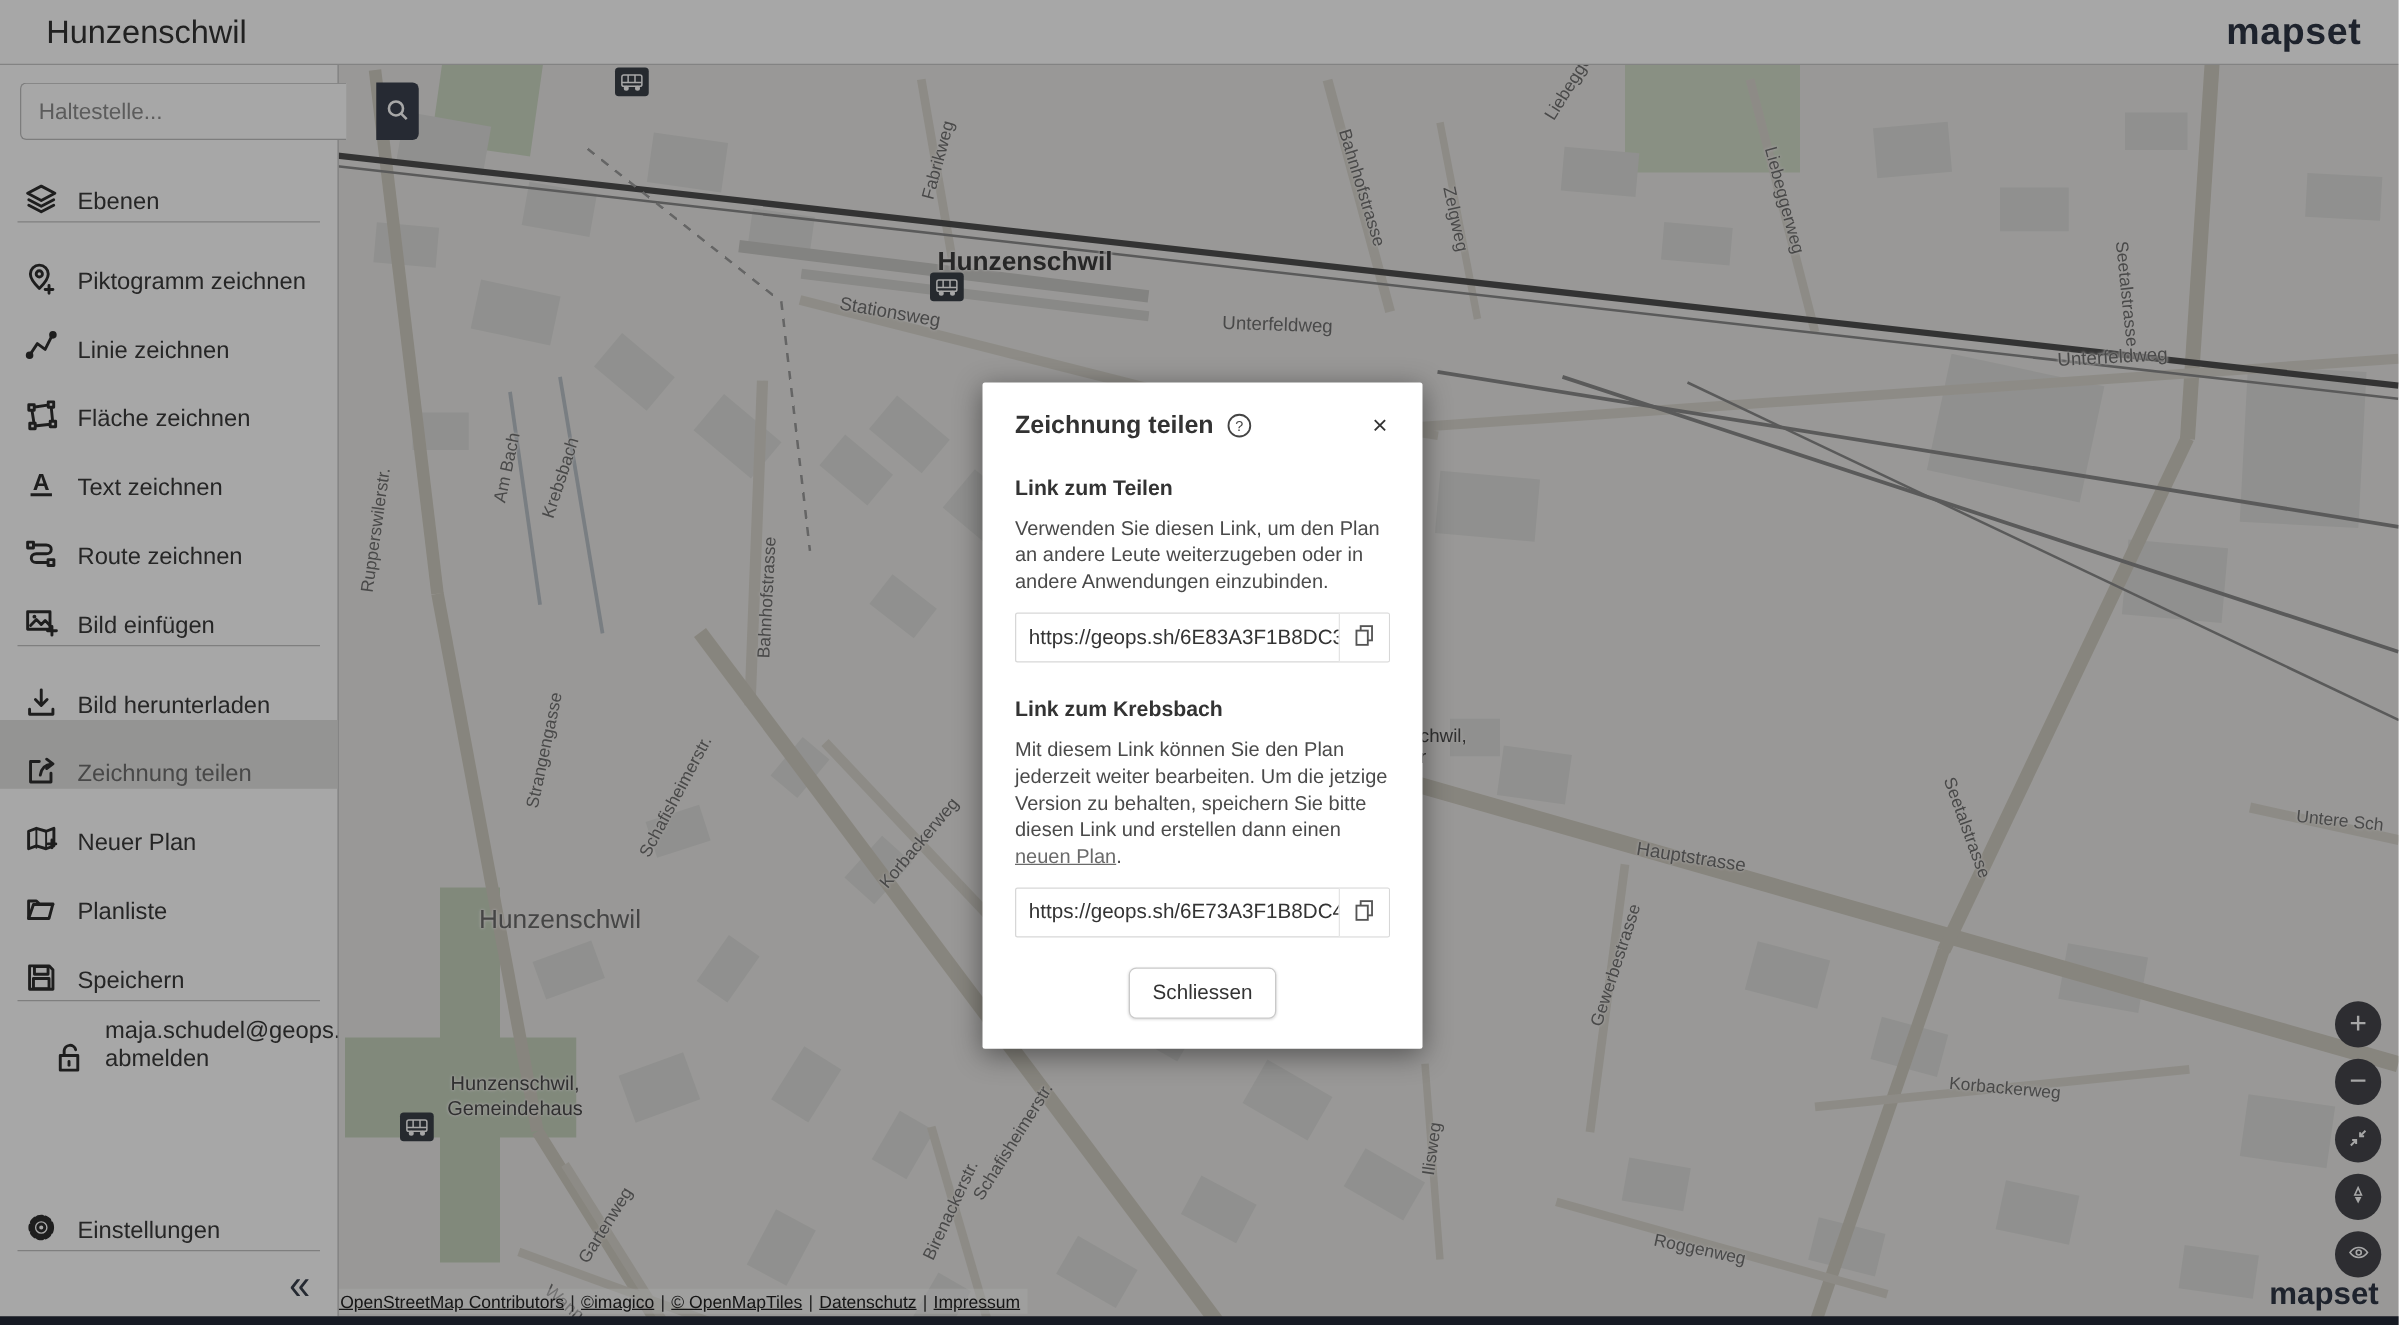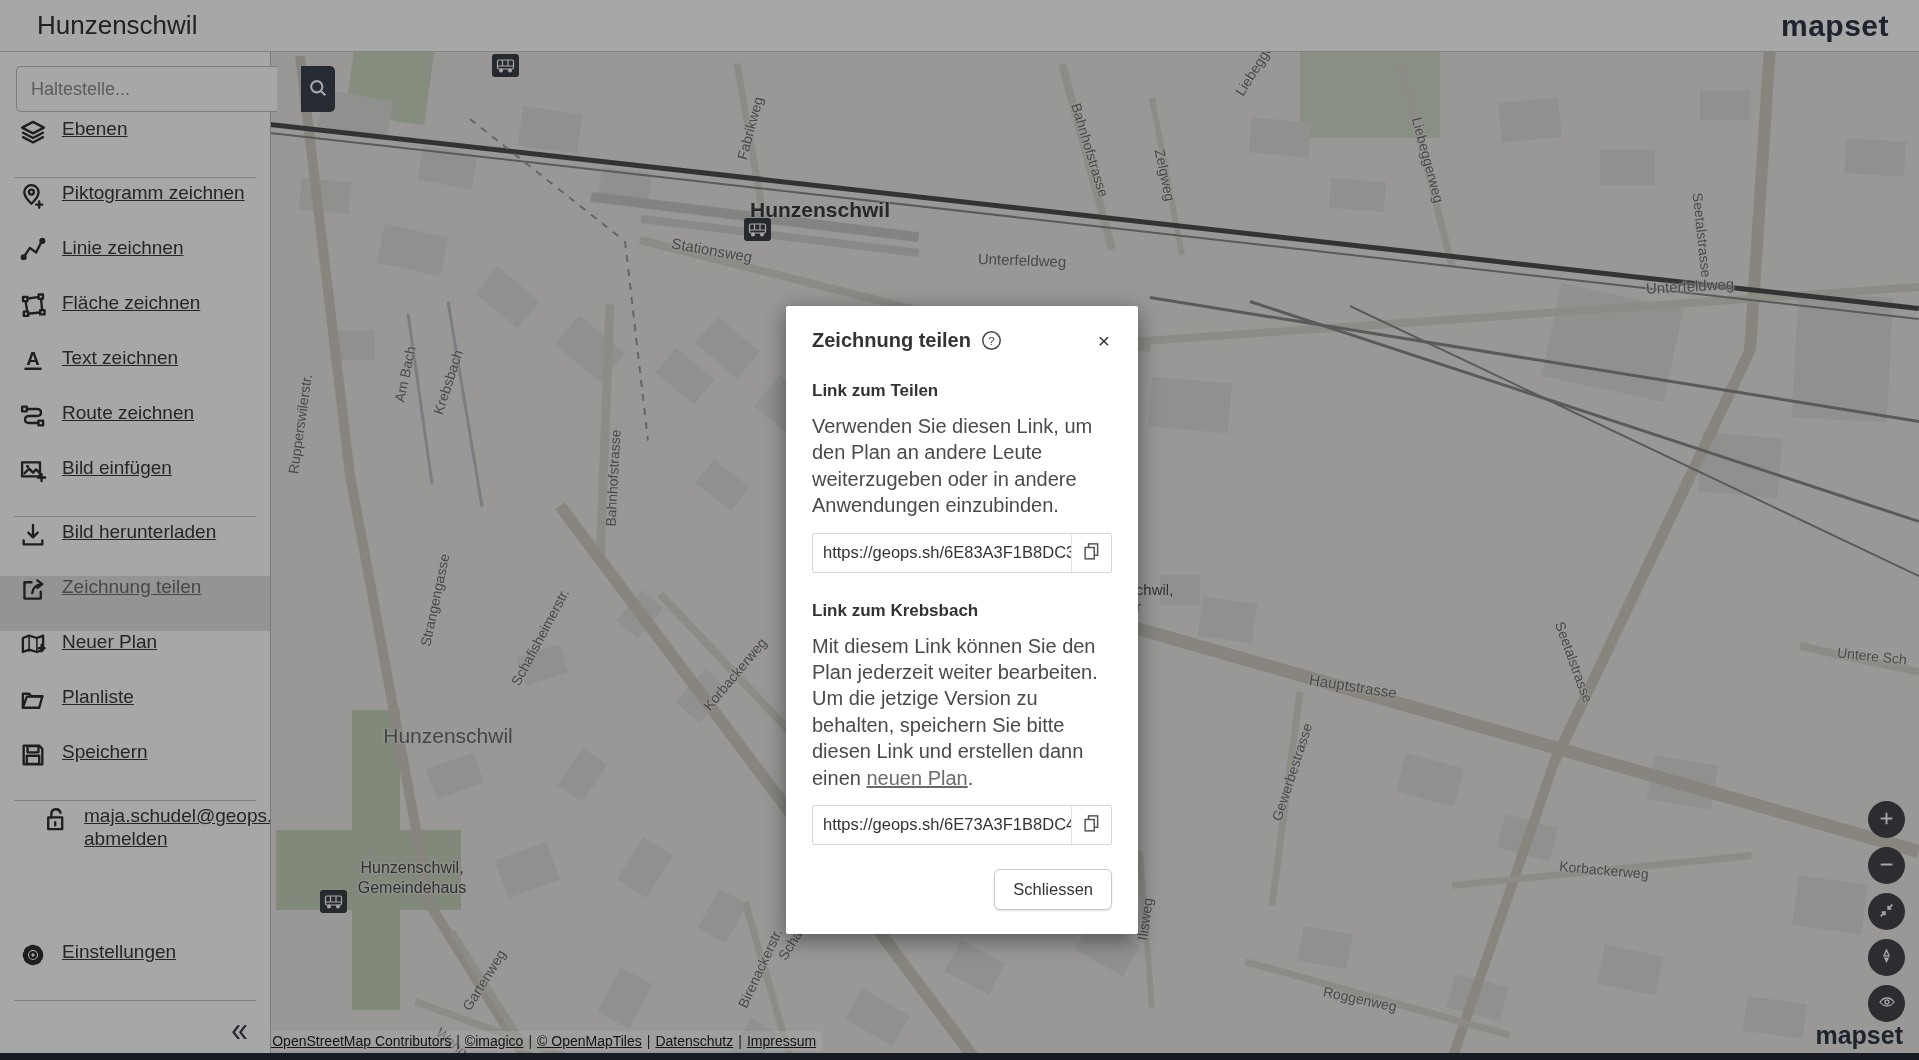--- a/index.html
+++ b/index.html
@@ -15,22 +15,22 @@
   
   .sidebar{position:absolute;left:0;top:52px;width:270px;bottom:7px;background:#fff;z-index:40;
     display:flex;flex-direction:column;border-right:1px solid #bdbdbd;}
   .searchrow{display:flex;margin:14px 16px 6px 16px;gap:24px;}
   .searchrow input{flex:1;height:44px;border:1px solid #bfbfbf;border-right:none;border-radius:5px 0 0 5px;
     padding:0 14px;font-size:18px;color:#333;outline:none;background:#fff;}
   .searchrow input::placeholder{color:#8d8d8d;}
   .searchbtn{width:48px;height:46px;background:#3b414e;border:none;border-radius:0 5px 5px 0;
     display:flex;align-items:center;justify-content:center;cursor:pointer;}
   .menu{flex:1;display:flex;flex-direction:column;overflow:hidden;}
-  .mitem{display:flex;align-items:flex-start;gap:14px;padding:0 18px;height:55px;flex:0 0 55px;
-    font-size:19px;color:#3a3a3a;cursor:pointer;text-decoration:underline;}
+  .mitem{display:flex;align-items:flex-end;gap:14px;padding:0 18px;height:55px;flex:0 0 55px;
+    font-size:19px;color:#3a3a3a;cursor:pointer;}
   .mitem .ic{width:30px;display:flex;justify-content:center;}
   .mitem.active{background:#e2e2e0;color:#6e6e6e;}
   .mitem.two{line-height:1.2;margin-left:24px;}
   .divider{height:1px;background:#c2c2c2;margin:4px 14px;flex:0 0 1px;}
   .spacer{flex:1;}
   .collapse-row{height:48px;display:flex;align-items:center;justify-content:flex-end;padding-right:22px;}
   .chev{font-size:30px;color:#39404d;cursor:pointer;line-height:1;transform:scaleY(1.15);}
 
   
   .map{position:absolute;left:270px;top:52px;right:0;bottom:0;background:#eae9e7;overflow:hidden;z-index:1;}
@@ -53,28 +53,28 @@
   
   .overlay{position:absolute;inset:0;background:rgba(0,0,0,.345);z-index:50;}
   .modal{position:absolute;left:786px;top:306px;width:352px;background:#fff;z-index:60;
     box-shadow:0 5px 22px rgba(0,0,0,.45);border-radius:2px;padding:22px 26px 24px 26px;box-sizing:border-box;}
   .modal-head{display:flex;align-items:center;}
   .modal-title{font-size:20px;font-weight:bold;color:#333;}
   .helpbtn{margin-left:10px;background:none;border:none;padding:0;cursor:pointer;display:flex;}
   .closebtn{margin-left:auto;background:none;border:none;font-size:21px;color:#333;cursor:pointer;
     line-height:1;padding:2px;}
   .sect-h{font-size:17px;font-weight:bold;color:#333;margin-top:28px;}
-  .modal p{font-size:20px;color:#4a4a4a;line-height:1.32;margin:12px 0 14px 0;}
+  .modal p{font-size:16px;color:#4a4a4a;line-height:1.32;margin:12px 0 14px 0;}
   .inline-link{color:#6a6a6a;text-decoration:underline;cursor:pointer;}
   .linkrow{display:flex;border:1px solid #d7d7d7;border-radius:2px;height:38px;align-items:stretch;}
   .linkrow .url{flex:1;display:flex;align-items:center;padding:0 10px;font-size:16.5px;color:#333;
     white-space:nowrap;overflow:hidden;}
   .copybtn{width:40px;border:none;border-left:1px solid #e4e4e4;background:#fff;cursor:pointer;
     display:flex;align-items:center;justify-content:center;}
-  .modal-foot{display:flex;justify-content:flex-end;margin-top:24px;}
+  .modal-foot{display:flex;justify-content:center;margin-top:24px;}
   .closebtn2{border:1px solid #c9c9c9;background:#fff;border-radius:6px;padding:10px 18px;
     font-size:16.5px;color:#333;cursor:pointer;box-shadow:0 1px 2px rgba(0,0,0,.12);}
 </style>
 </head>
 <body>
 
 <div class="app">
 
   <div class="map" id="map-layer">
       <div class="shape" style="left: 80px; top: -12px; width: 80px; height: 80px; background: rgb(204, 215, 195); transform: rotate(8deg);"></div>

